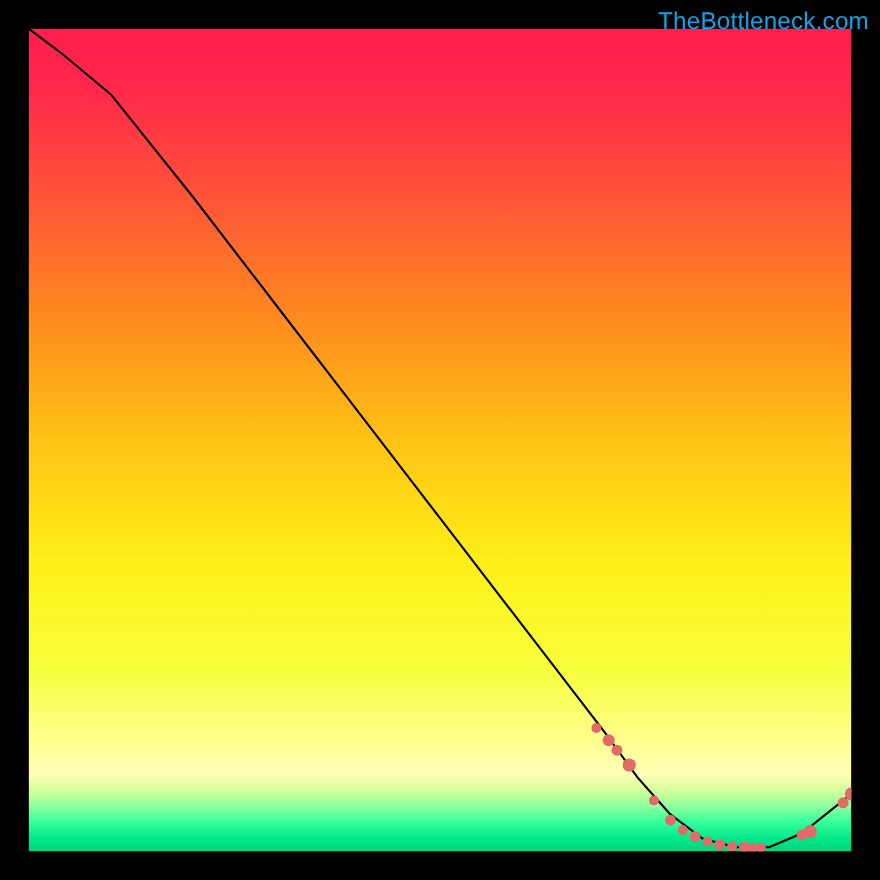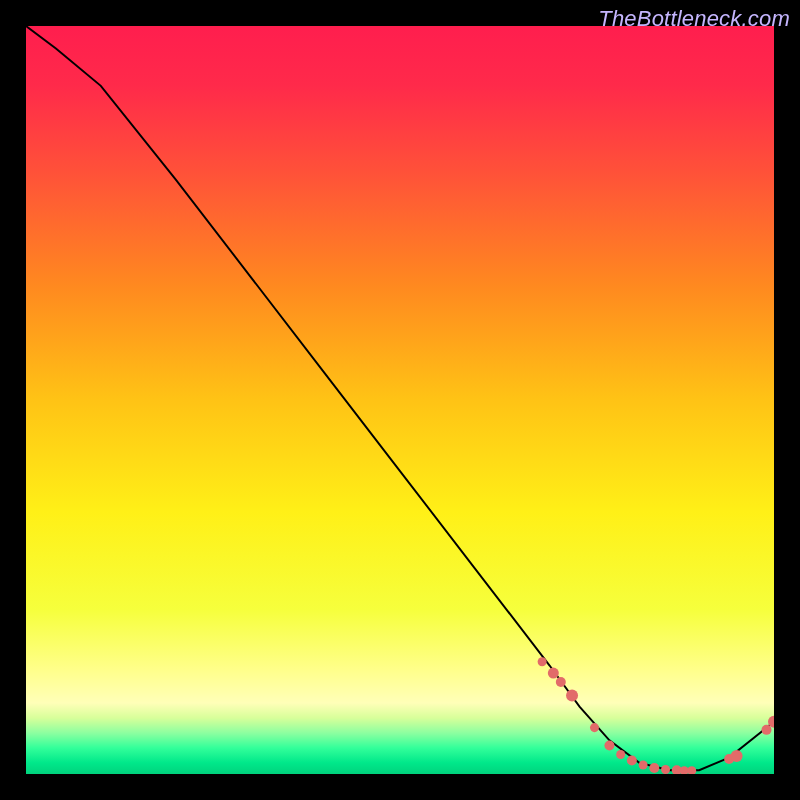--- a/index.html
+++ b/index.html
@@ -8,26 +8,25 @@
   height: 800px;
   background: #000;
   position: relative;
   font-family: Arial, Helvetica, sans-serif;
   overflow: hidden;
 }
 .watermark {
   position: absolute;
   top: 6px;
   right: 10px;
-  color: #c4b5fd;
+  color: #0ea5e9;
   font-size: 22px;
   font-weight: 500;
   letter-spacing: 0.2px;
   z-index: 10;
-  font-style: italic;
 }
 .plot-area {
   position: absolute;
   left: 26px;
   top: 26px;
   width: 748px;
   height: 748px;
 }
 .plot-area svg {
   display: block;

